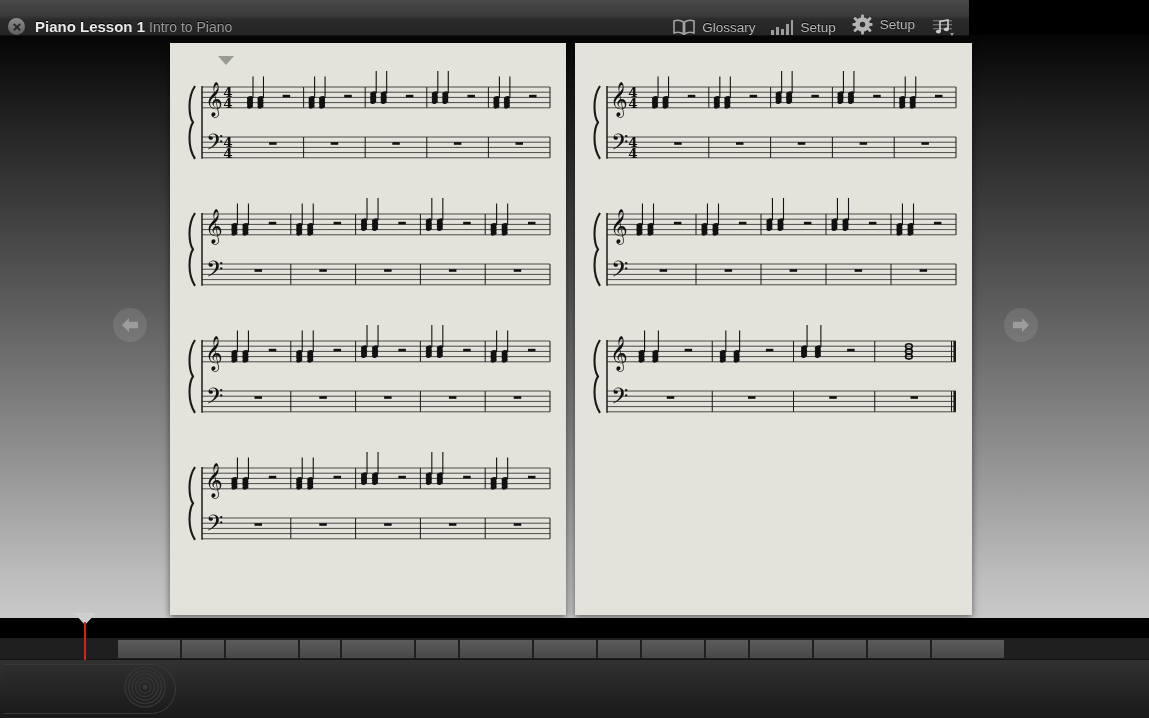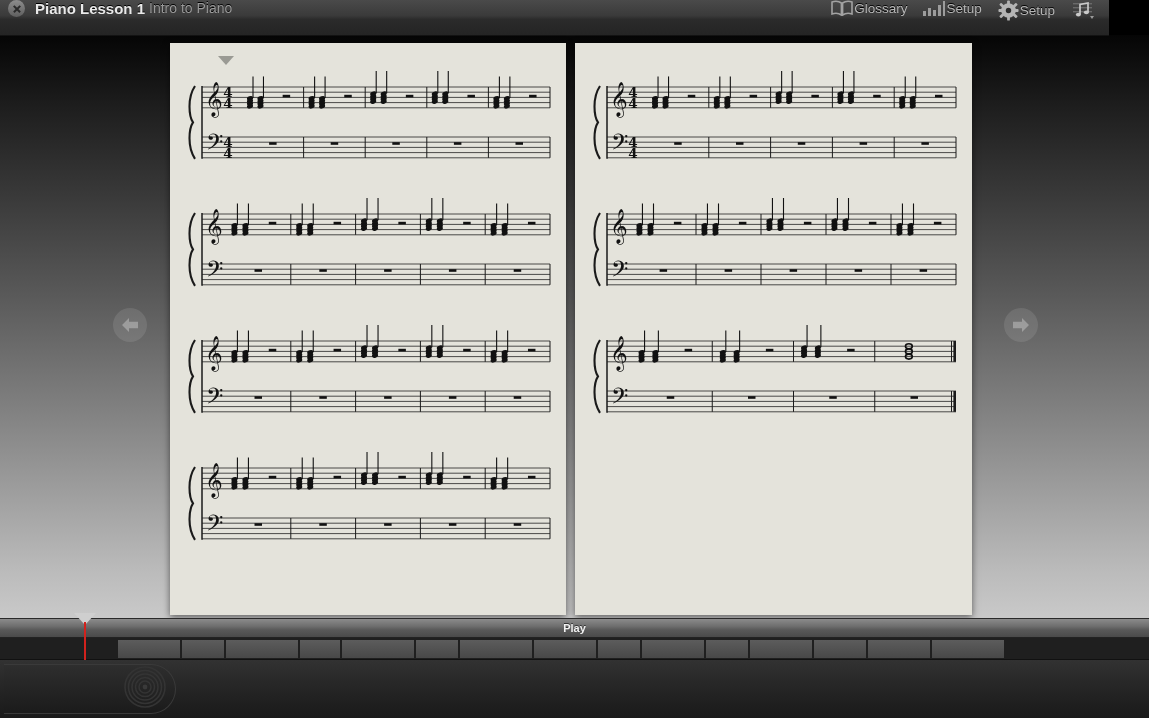--- a/index.html
+++ b/index.html
@@ -13,24 +13,24 @@
 
   
   .backdrop {
     position: absolute; left: 0; top: 35px; width: 1149px; height: 583px;
     background: linear-gradient(to bottom, #050505 0%, #1d1d1d 12%, #3a3a3a 28%,
                 #5a5a5a 45%, #7c7c7c 62%, #9d9d9d 78%, #bbbbbb 92%, #c9c9c9 100%);
   }
 
   
   .header {
-    position: absolute; left: 0; top: 0; width: 1109px; height: 36px;
+    position: absolute; left: 0; top: 0; width: 969px; height: 36px;
     background: linear-gradient(to bottom, #4a4a4a 0%, #3a3a3a 45%, #2b2b2b 55%, #242424 100%);
     border-bottom: 1px solid #131313;
-    display: flex; align-items: flex-start;
+    display: flex; align-items: flex-end;
   }
   .close-btn {
     margin-left: 8px; width: 17px; height: 17px; border-radius: 50%;
     background: linear-gradient(to bottom,#8d8d8d,#5e5e5e);
     position: relative; flex: 0 0 auto; cursor: pointer;
   }
   .close-btn::before, .close-btn::after {
     content: ""; position: absolute; left: 50%; top: 50%;
     width: 9px; height: 1.8px; background: #2a2a2a;
     transform-origin: center;
@@ -41,21 +41,21 @@
   .lesson-title {
     margin-left: 10px; color: #e9e9e9; font-size: 15px; font-weight: bold;
     text-shadow: 0 -1px 0 #000; white-space: nowrap;
   }
   .lesson-sub {
     margin-left: 4px; color: #9a9a9a; font-size: 14px;
     text-shadow: 0 -1px 0 #000; white-space: nowrap;
   }
   .header-spacer { flex: 1 1 auto; }
   .hdr-item {
-    display: flex; align-items: center; gap: 1px;
+    display: flex; align-items: center; gap: 7px;
     margin-right: 16px; cursor: pointer; white-space: nowrap;
   }
   .hdr-label { color: #b6b6b6; font-size: 13.5px; text-shadow: 0 -1px 0 #000; }
 
   
   .ico-book { width: 22px; height: 16px; position: relative; }
   .ico-book svg { display:block; }
   
   .ico-mixer { width: 22px; height: 16px; display: flex; align-items: flex-end; gap: 2px; }
   .ico-mixer i { display:block; width: 3px; background: #9c9c9c; }
@@ -824,23 +824,20 @@
           <ellipse cx="319.875" cy="31.6" rx="3.4" ry="2.5" fill="none" stroke="#111" stroke-width="1.6"></ellipse>
           <rect x="321.5" y="71.2" width="7.5" height="2.6" fill="#111"></rect>
           <line x1="362.5" y1="16" x2="362.5" y2="36.8" stroke="#1a1a1a" stroke-width="1"></line>
           <rect x="364.4" y="16" width="2.6" height="20.8" fill="#1a1a1a"></rect>
           <line x1="362.5" y1="66" x2="362.5" y2="86.8" stroke="#1a1a1a" stroke-width="1"></line>
           <rect x="364.4" y="66" width="2.6" height="20.8" fill="#1a1a1a"></rect>
         </svg>
       </div>
   </div>
 
-  <div class="playbar">
-    <div class="playbar-label">Play</div>
-  </div>
   <div class="timeline">
     <div class="tl-segments" id="tl-segments">
         <div class="tl-seg" style="width: 62px;"></div>
         <div class="tl-seg" style="width: 42px;"></div>
         <div class="tl-seg" style="width: 72px;"></div>
         <div class="tl-seg" style="width: 40px;"></div>
         <div class="tl-seg" style="width: 72px;"></div>
         <div class="tl-seg" style="width: 42px;"></div>
         <div class="tl-seg" style="width: 72px;"></div>
         <div class="tl-seg" style="width: 62px;"></div>

